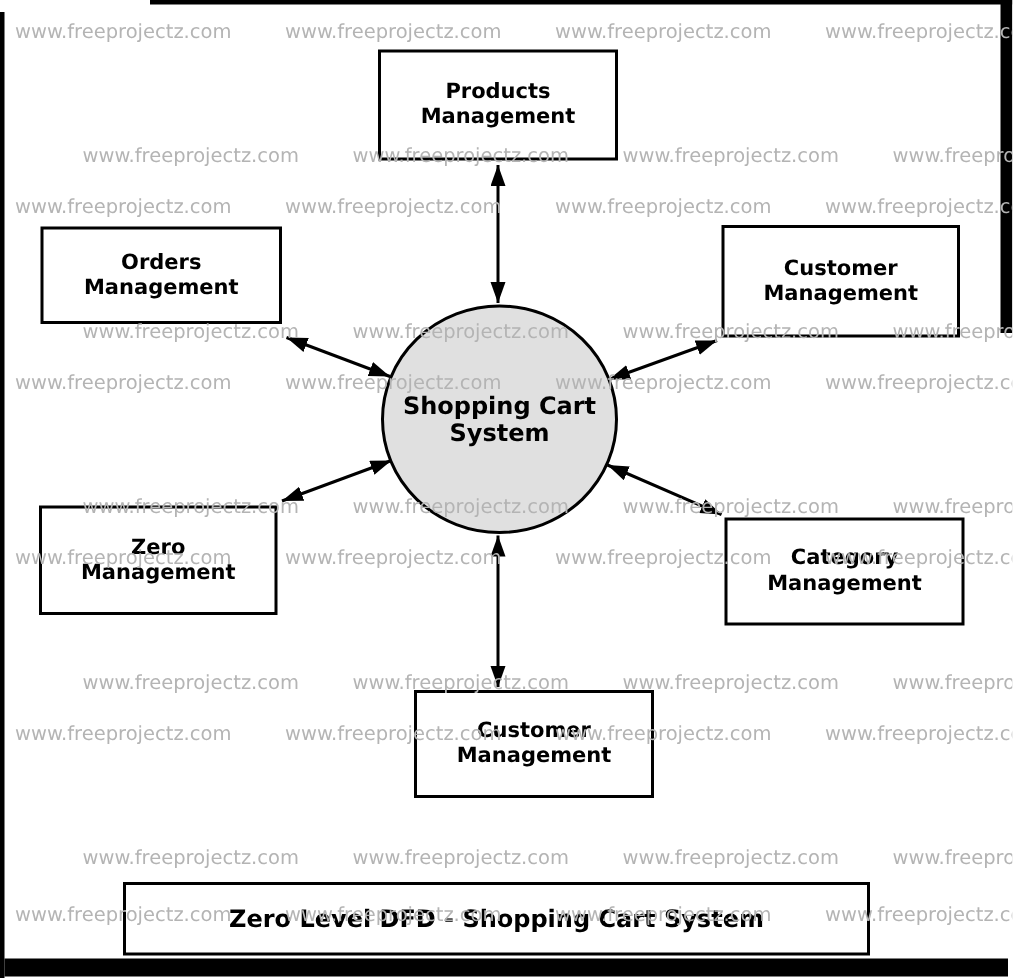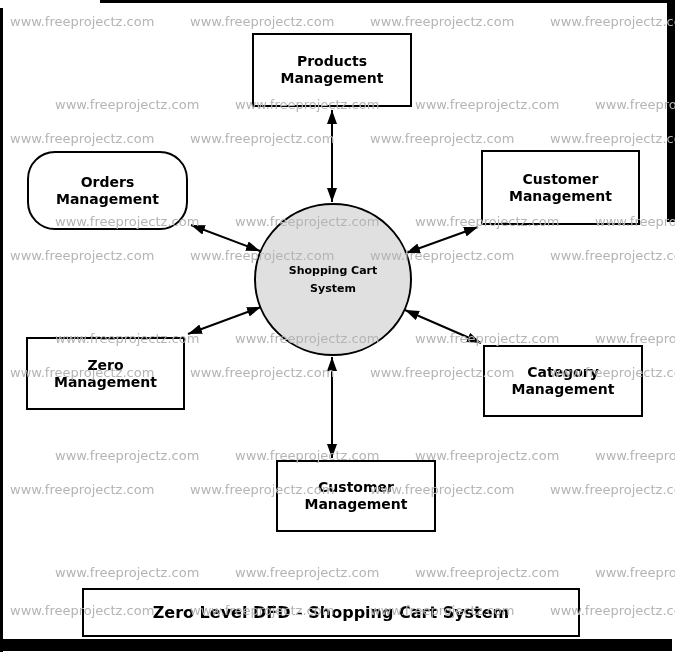--- a/index.html
+++ b/index.html
@@ -20,33 +20,33 @@
     background:transparent;
     display:flex;align-items:center;justify-content:center;
     text-align:center;
     font-weight:bold;font-size:14px;line-height:17px;
     color:#000;
     white-space:pre-line;
     z-index:2;
     box-sizing:border-box;
   }
   .box-products{left:252px;top:33px;width:160px;height:74px;}
-  .box-orders{left:27px;top:151px;width:161px;height:79px;border-radius:28px;}
+  .box-orders{left:27px;top:151px;width:161px;height:65px;}
   .box-category{left:481px;top:150px;width:159px;height:75px;}
   .box-cart{left:26px;top:337px;width:159px;height:73px;}
   .box-payment{left:483px;top:345px;width:160px;height:72px;}
   .box-customer{left:252px;top:460px;width:160px;height:72px;margin-left:24px;}
 
   
   .process-label{
     position:absolute;
     left:255px;top:204px;width:156px;height:151px;
     display:flex;align-items:center;justify-content:center;
     text-align:center;
-    font-weight:bold;font-size:11px;line-height:18px;
+    font-weight:bold;font-size:16px;line-height:18px;
     white-space:pre-line;
     z-index:2;color:#000;
   }
 
   
   .caption-box{
     position:absolute;
     left:82px;top:588px;width:498px;height:49px;
     border:2px solid #000;
     display:flex;align-items:center;justify-content:center;

